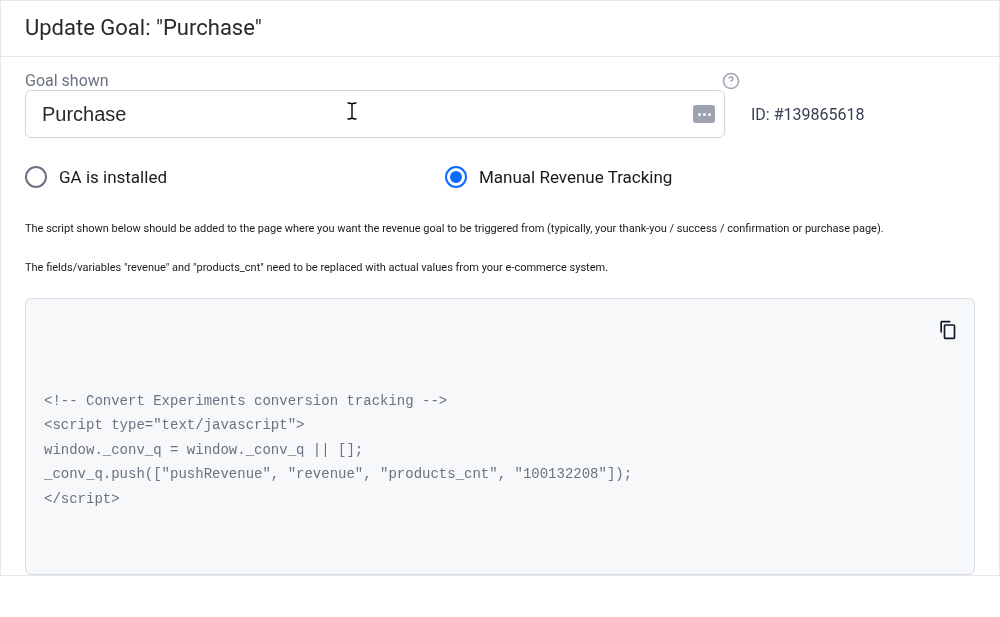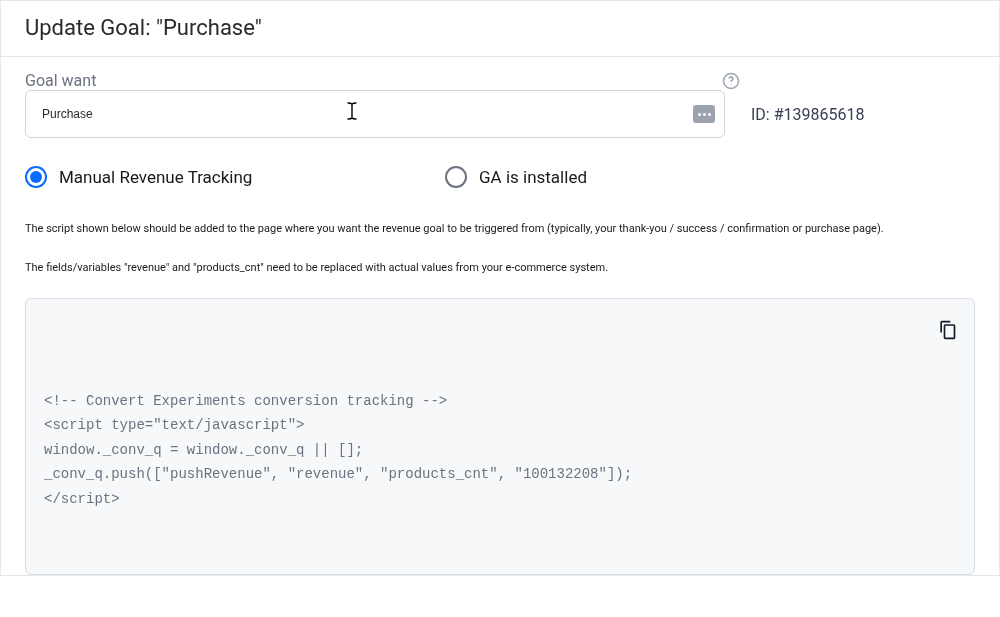--- a/index.html
+++ b/index.html
@@ -53,21 +53,21 @@
   .text-input-wrap {
     position: relative;
     width: 700px;
   }
   .text-input {
     width: 100%;
     height: 48px;
     border: 1px solid #d1d5db;
     border-radius: 6px;
     padding: 0 40px 0 16px;
-    font-size: 12px;
+    font-size: 20px;
     color: #2a2a2a;
     background: #fff;
   }
   .input-kebab {
     position: absolute;
     right: 10px;
     top: 50%;
     transform: translateY(-50%);
     width: 22px;
     height: 18px;
@@ -167,21 +167,21 @@
 
 <div class="panel">
 
   <div class="header">
     <div class="header-title">Update Goal: "Purchase"</div>
   </div>
 
   <div class="body">
 
     <div class="label-flex">
-      <div class="field-label">Goal want</div>
+      <div class="field-label">Goal shown</div>
       <span class="help-icon">
         <svg width="18" height="18" viewBox="0 0 24 24" fill="none" stroke="currentColor" stroke-width="2">
           <circle cx="12" cy="12" r="10"></circle>
           <path d="M9.5 9a2.5 2.5 0 1 1 3.5 2.3c-.8.4-1 .9-1 1.7"></path>
           <circle cx="12" cy="17" r="0.8" fill="currentColor" stroke="none"></circle>
         </svg>
       </span>
     </div>
 
     <div class="input-row">
@@ -196,26 +196,26 @@
           <span></span>
             <span></span>
             <span></span>
         </span>
       </div>
       <div class="id-text">ID: #139865618</div>
     </div>
 
     <div class="radio-row">
       <label class="radio-item">
+        <span class="radio-circle"></span>
+        <span>GA is installed</span>
+      </label>
+      <label class="radio-item">
         <span class="radio-circle selected"></span>
         <span>Manual Revenue Tracking</span>
-      </label>
-      <label class="radio-item">
-        <span class="radio-circle"></span>
-        <span>GA is installed</span>
       </label>
     </div>
 
     <p class="paragraph">The script shown below should be added to the page where you want the revenue goal to be triggered from (typically, your thank-you / success / confirmation or purchase page).</p>
     <p class="paragraph">The fields/variables "revenue" and "products_cnt" need to be replaced with actual values from your e-commerce system.</p>
 
     <div class="code-block">
       <button class="copy-btn" aria-label="copy">
         <span>
           <svg width="20" height="20" viewBox="0 0 24 24" fill="currentColor">

